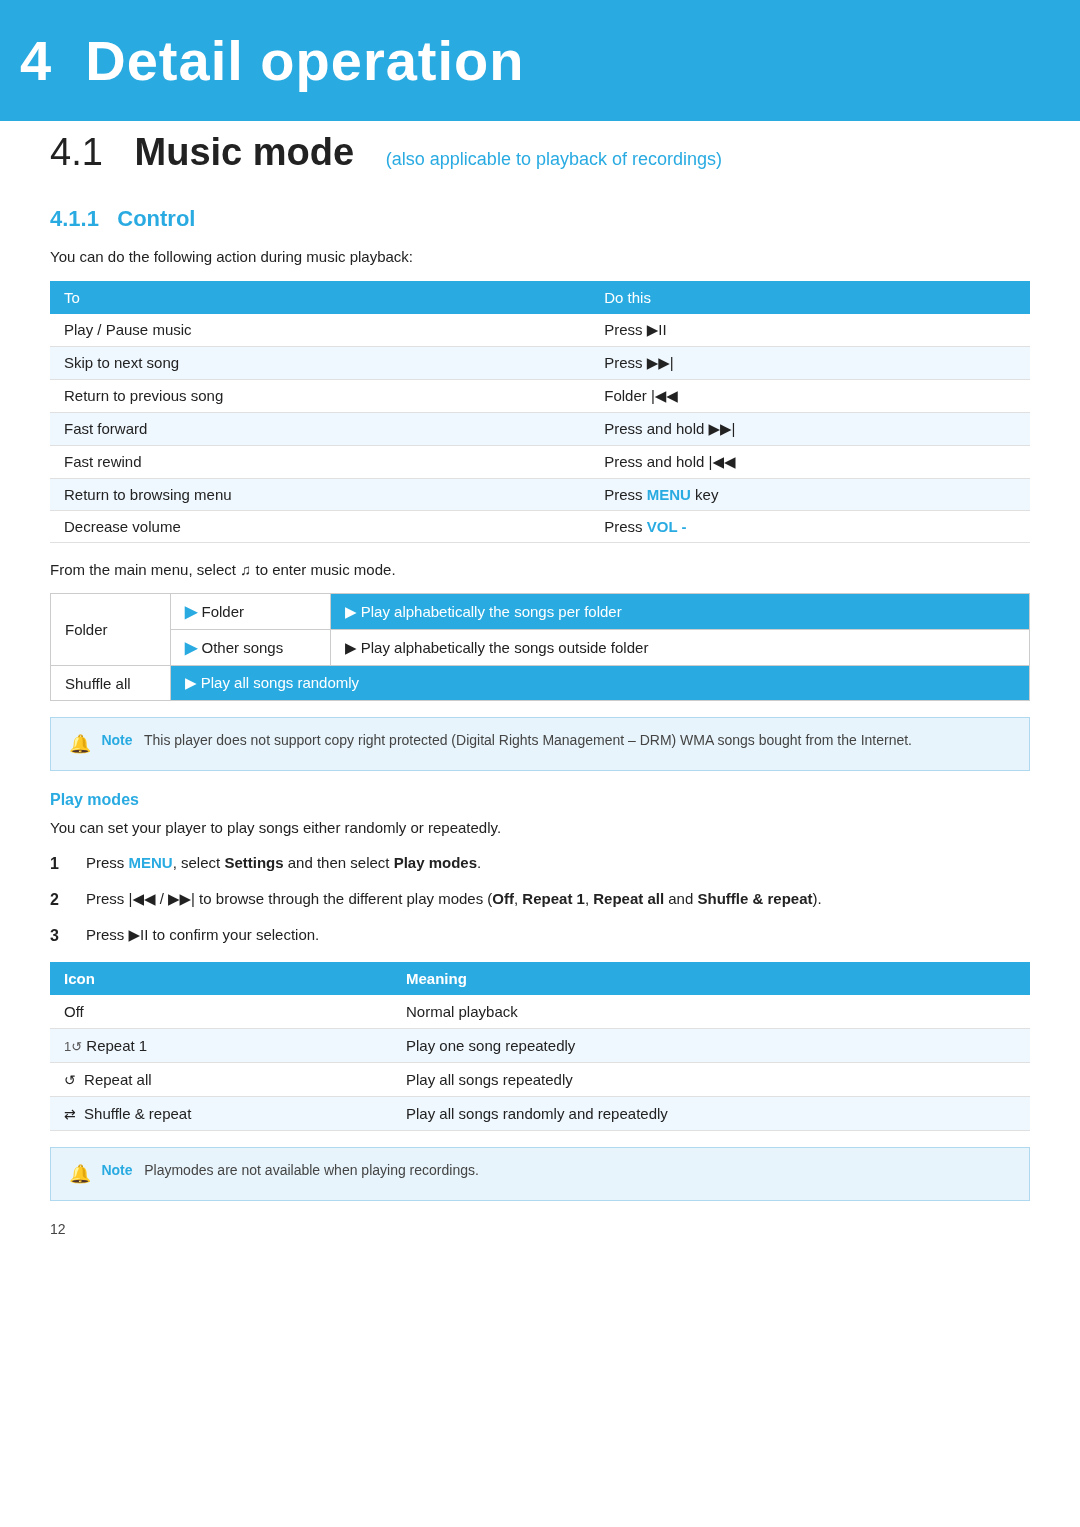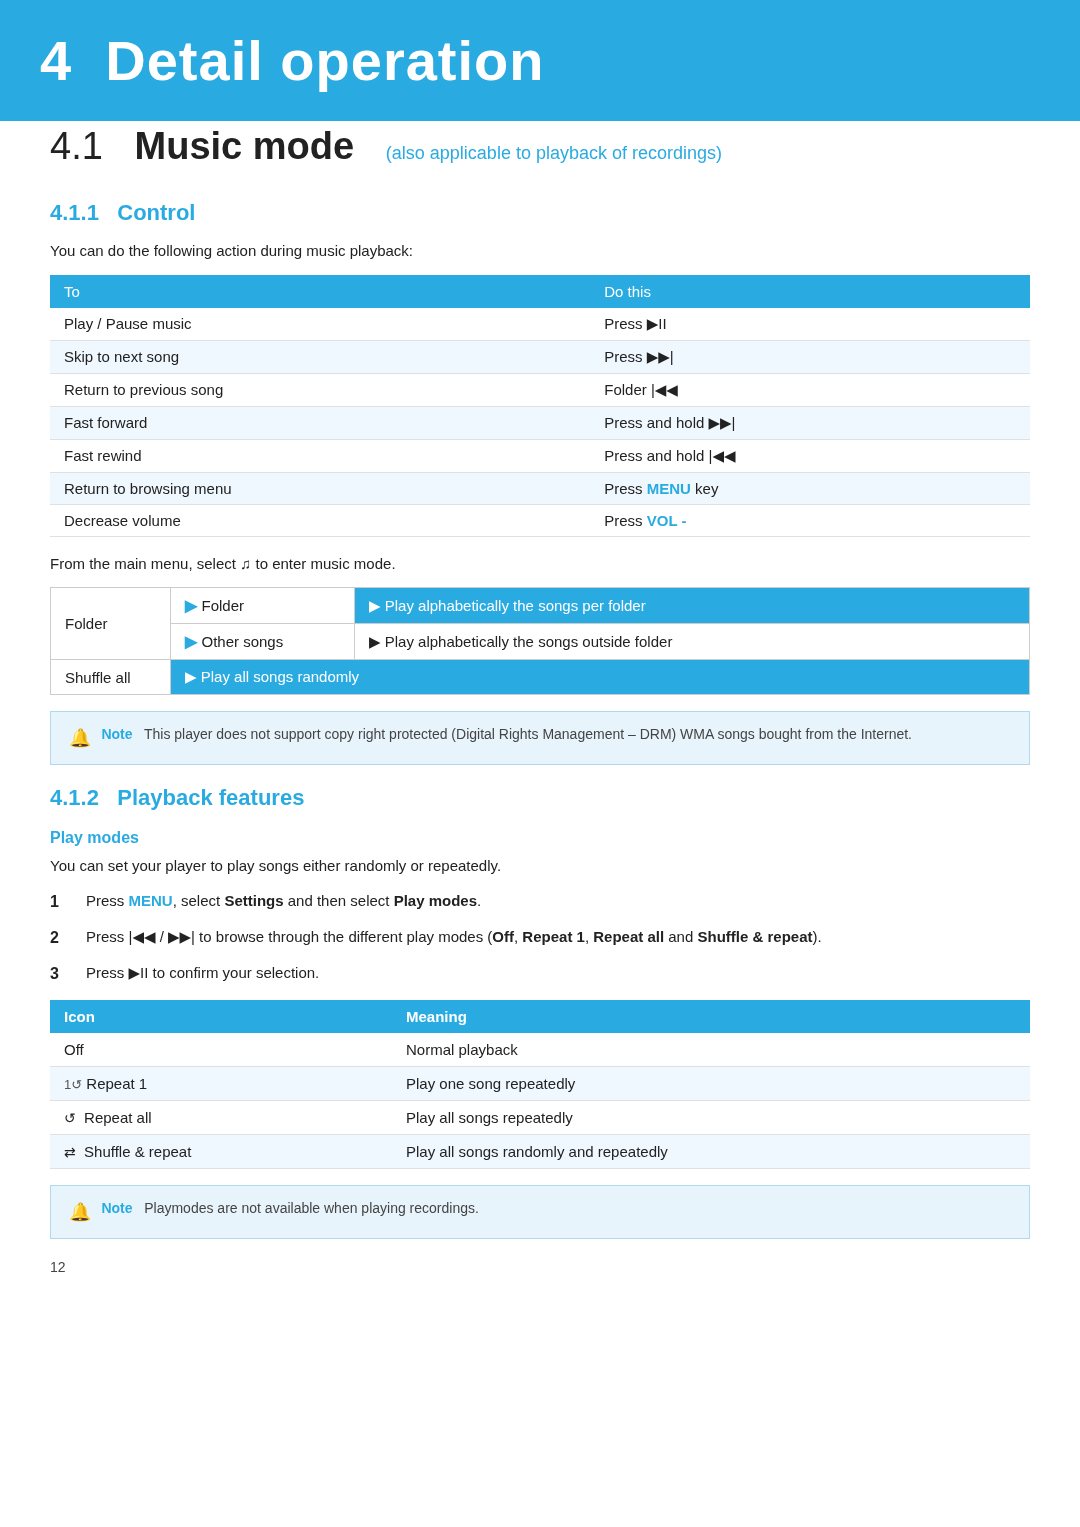--- a/index.html
+++ b/index.html
@@ -8,22 +8,22 @@
       font-size: 15px;
       color: #222;
       background: #fff;
       padding: 0;
       width: 1080px;
     }
 
     .chapter-header {
       background: #29abe2;
       color: #fff;
-      padding: 28px 40px 28px 40px;
-      margin-bottom: 4px;
+      padding: 28px 40px 28px 20px;
+      margin-bottom: 10px;
     }
     .chapter-header h1 {
       font-size: 56px;
       font-weight: bold;
       letter-spacing: 1px;
     }
 
     .content {
       padding: 0 50px 40px 50px;
     }
@@ -265,21 +265,21 @@
     </tbody>
   </table>
 
   <p>From the main menu, select ♫ to enter music mode.</p>
 
 
   <table class="music-options-table">
     <tbody>
       <tr>
         <td class="plain-cell" rowspan="2" style="width:120px; border-right:1px solid #ccc;">Folder</td>
-        <td class="plain-cell" style="width:184px;margin-left:16px;">
+        <td class="plain-cell" style="width:160px;margin-left:16px;">
           <span class="arrow">▶</span>
           Folder
         </td>
         <td class="highlight-cell">▶ Play alphabetically the songs per folder</td>
       </tr>
       <tr>
         <td class="plain-cell">
           <span class="arrow">▶</span>
           Other songs
         </td>
@@ -294,25 +294,20 @@
 
   <div class="note-box">
     <span class="note-icon">🔔</span>
     <span>
       <span class="note-label">Note</span>
       &nbsp;
       <span>This player does not support copy right protected (Digital Rights Management – DRM) WMA songs bought from the Internet.</span>
     </span>
   </div>
 
-  <div class="subsection-title">
-    <span>4.1.2</span>
-    &nbsp;
-    <span>Playback features</span>
-  </div>
 
   <div class="subsection-mini-title">Play modes</div>
 
   <p>You can set your player to play songs either randomly or repeatedly.</p>
 
   <ul class="numbered-list">
     <li>
       <span class="num">1</span>
       <span class="text">
         Press <span class="blue-text">MENU</span>, select <strong>Settings</strong> and then select <strong>Play modes</strong>.

